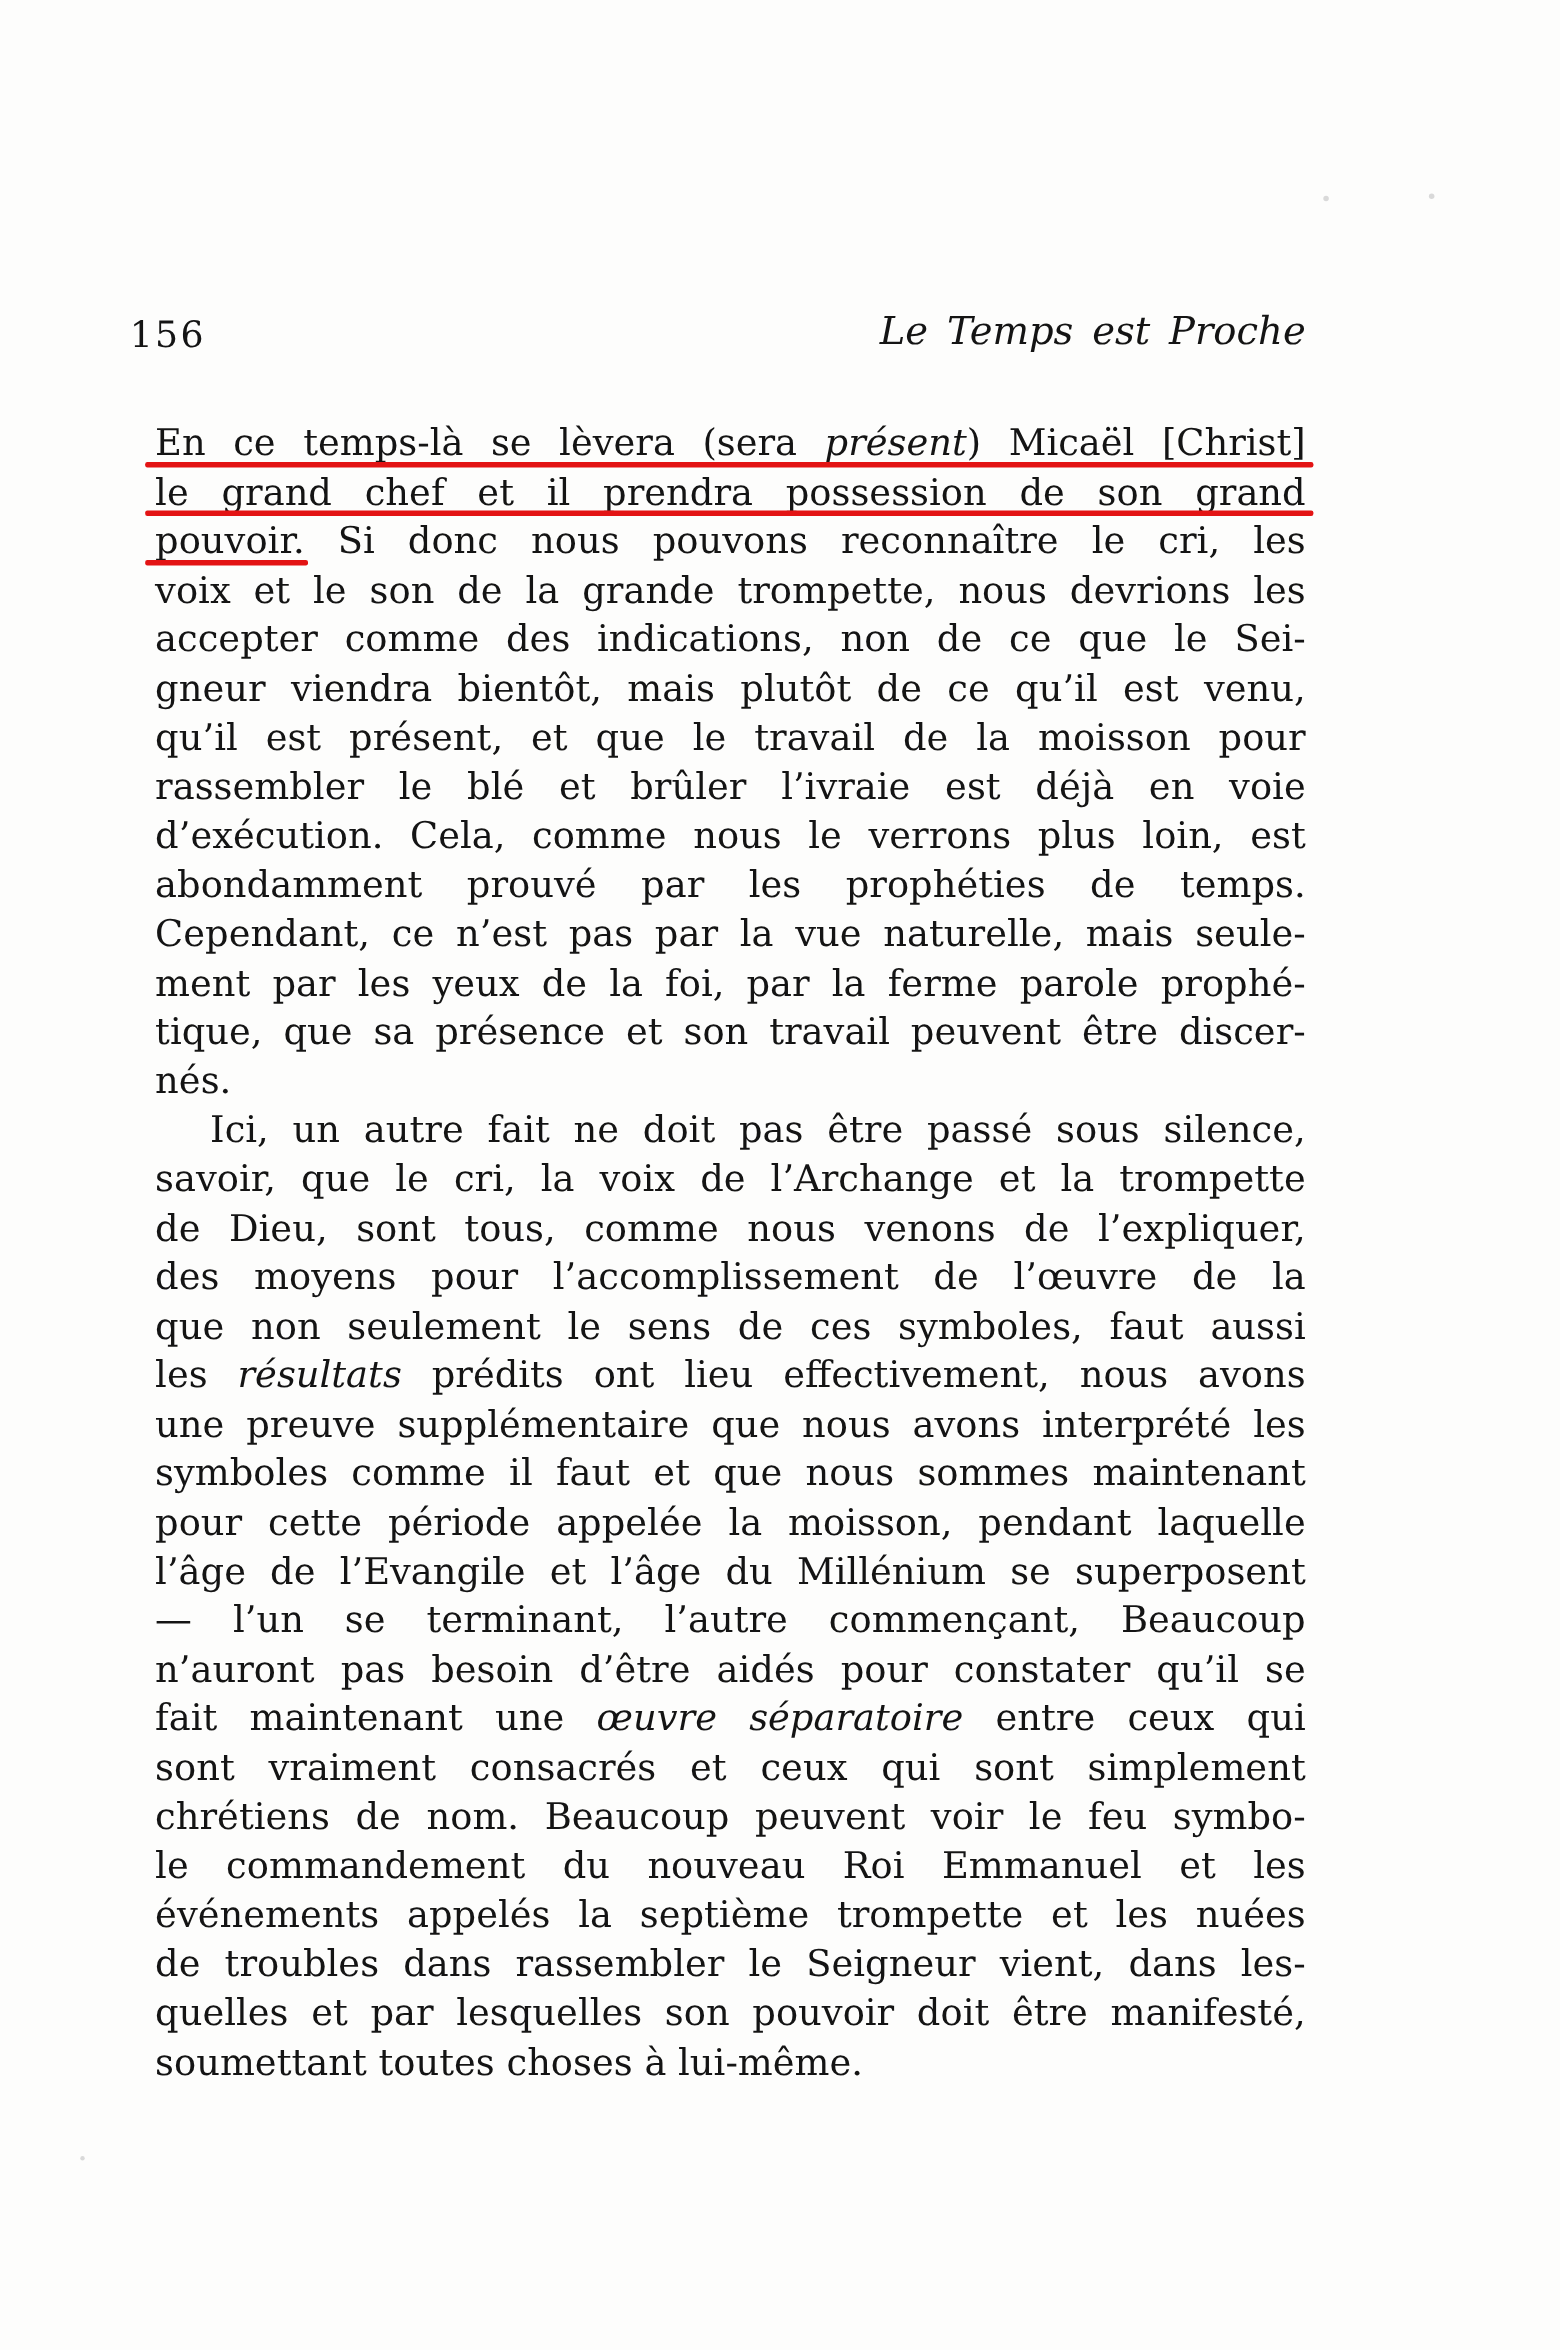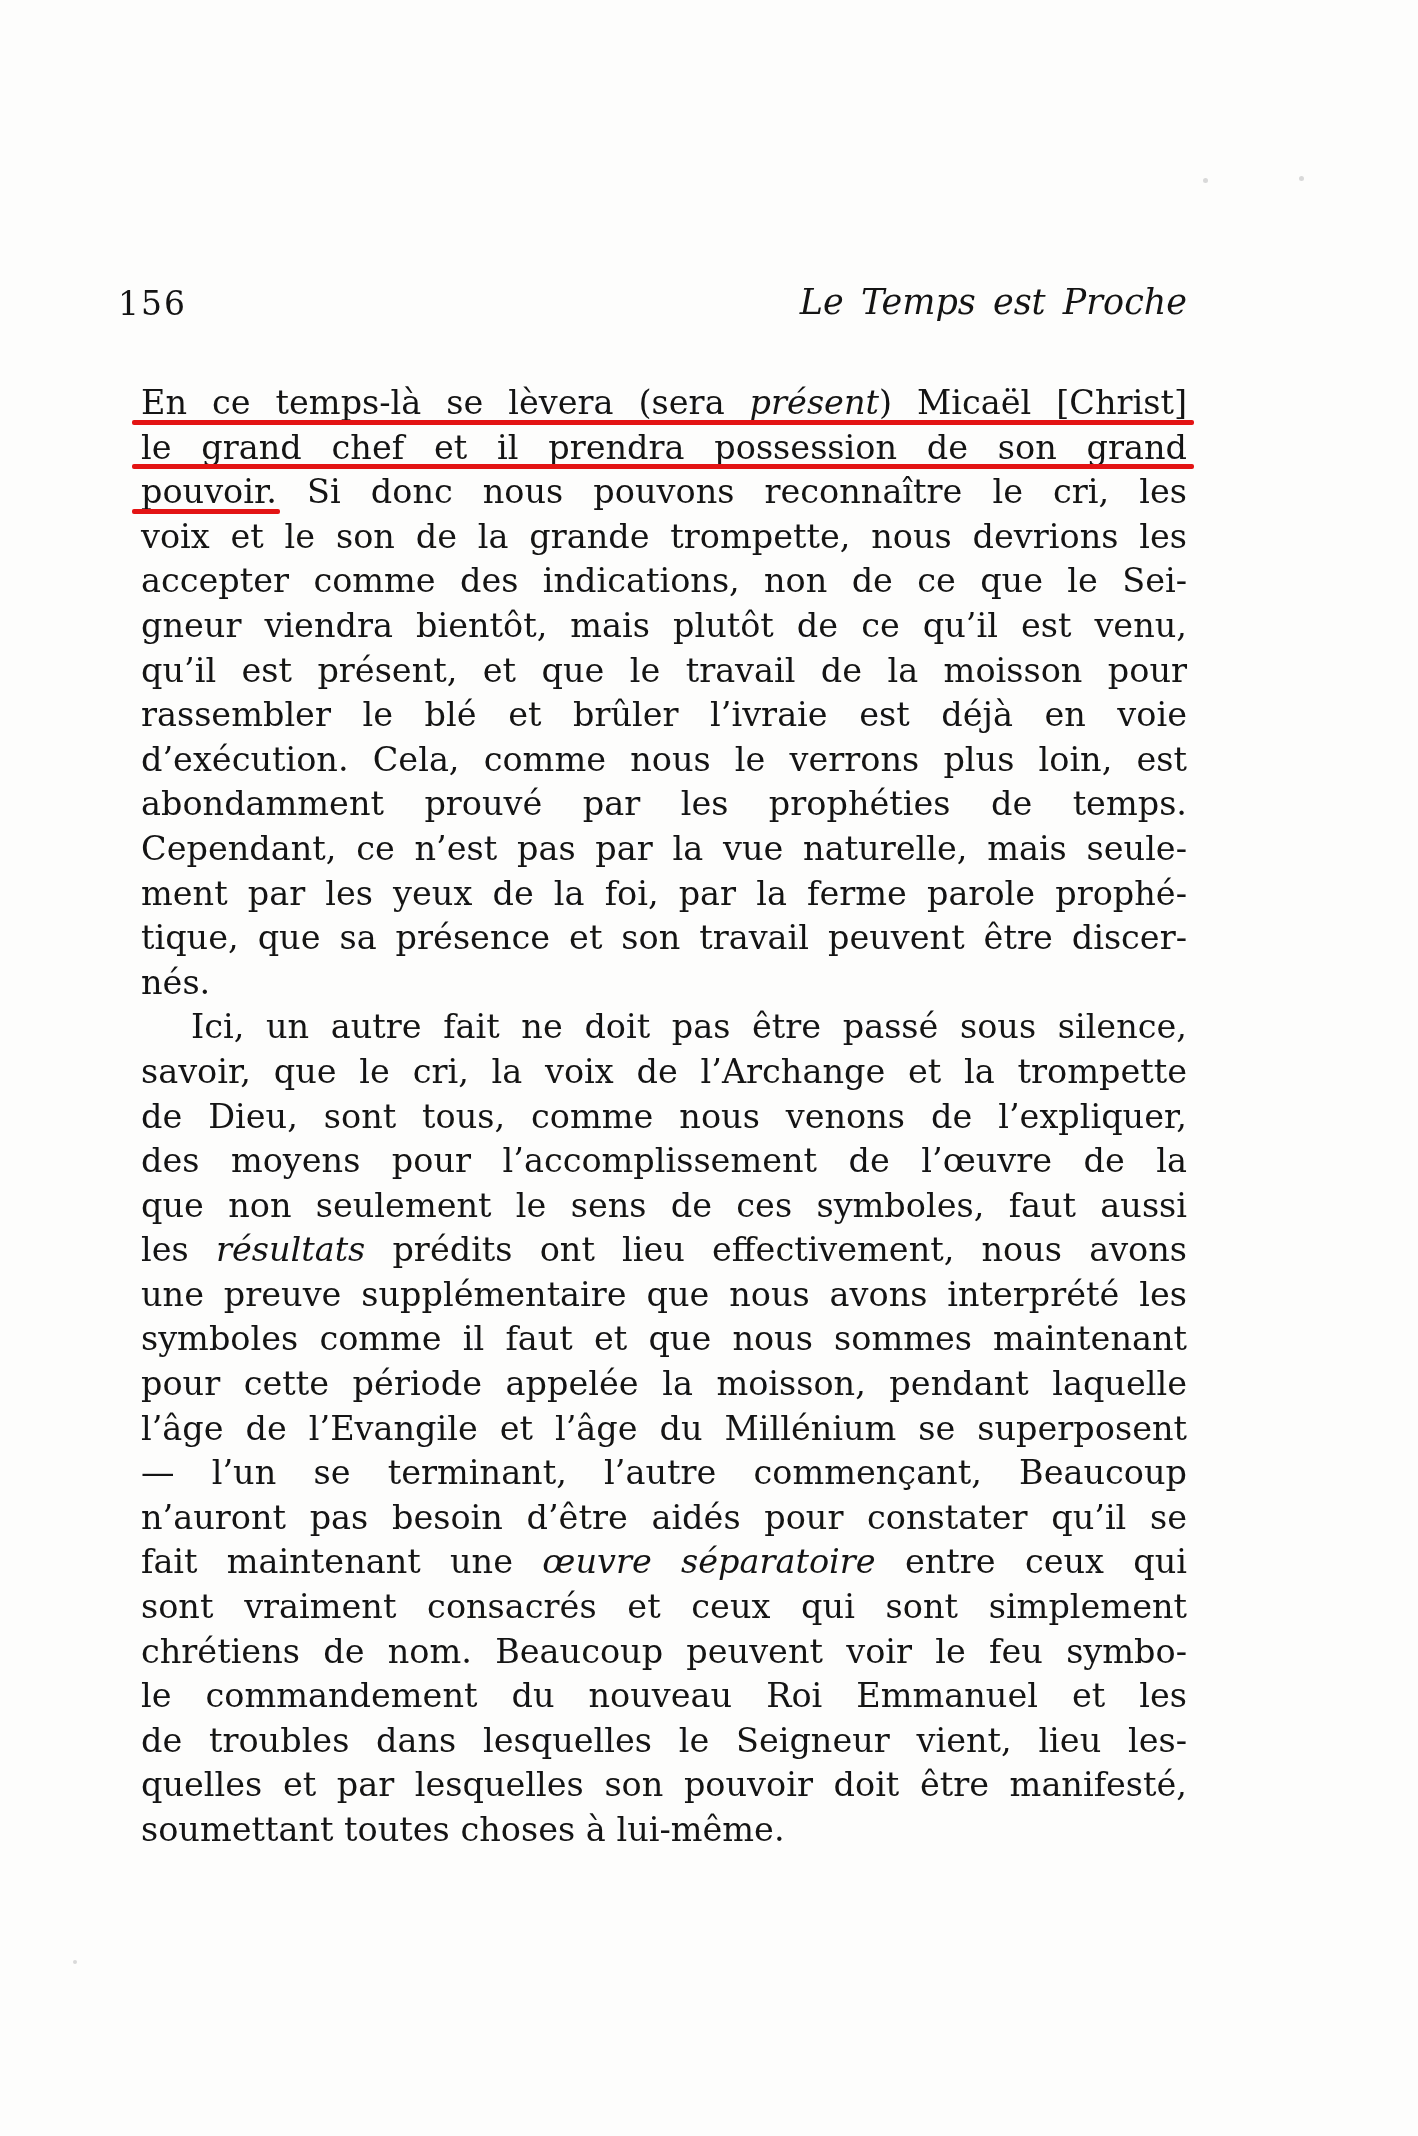--- a/index.html
+++ b/index.html
@@ -85,21 +85,22 @@
         <div class="line"><span>une preuve supplémentaire que nous avons interprété les</span></div>
         <div class="line"><span>symboles comme il faut et que nous sommes maintenant</span></div>
         <div class="line"><span>pour cette période appelée la moisson, pendant laquelle</span></div>
         <div class="line"><span>l’âge de l’Evangile et l’âge du Millénium se superposent</span></div>
         <div class="line"><span>— l’un se terminant, l’autre commençant, Beaucoup</span></div>
         <div class="line"><span>n’auront pas besoin d’être aidés pour constater qu’il se</span></div>
         <div class="line"><span>fait maintenant une </span><span class="it">œuvre séparatoire</span><span> entre ceux qui</span></div>
         <div class="line"><span>sont vraiment consacrés et ceux qui sont simplement</span></div>
         <div class="line"><span>chrétiens de nom. Beaucoup peuvent voir le feu symbo-</span></div>
         <div class="line"><span>le commandement du nouveau Roi Emmanuel et les</span></div>
-        <div class="line"><span>de troubles dans lesquelles le Seigneur vient, lieu les-</span></div>
+        <div class="line"><span>événements appelés la septième trompette et les nuées</span></div>
+        <div class="line"><span>de troubles dans rassembler le Seigneur vient, dans les-</span></div>
         <div class="line"><span>quelles et par lesquelles son pouvoir doit être manifesté,</span></div>
         <div class="line last"><span>soumettant toutes choses à lui-même.</span></div>
       </div>
     </div>
   <div class="speck s1"></div>
   <div class="speck s2"></div>
   <div class="speck s3"></div>
 </div>
 
 </body></html>

